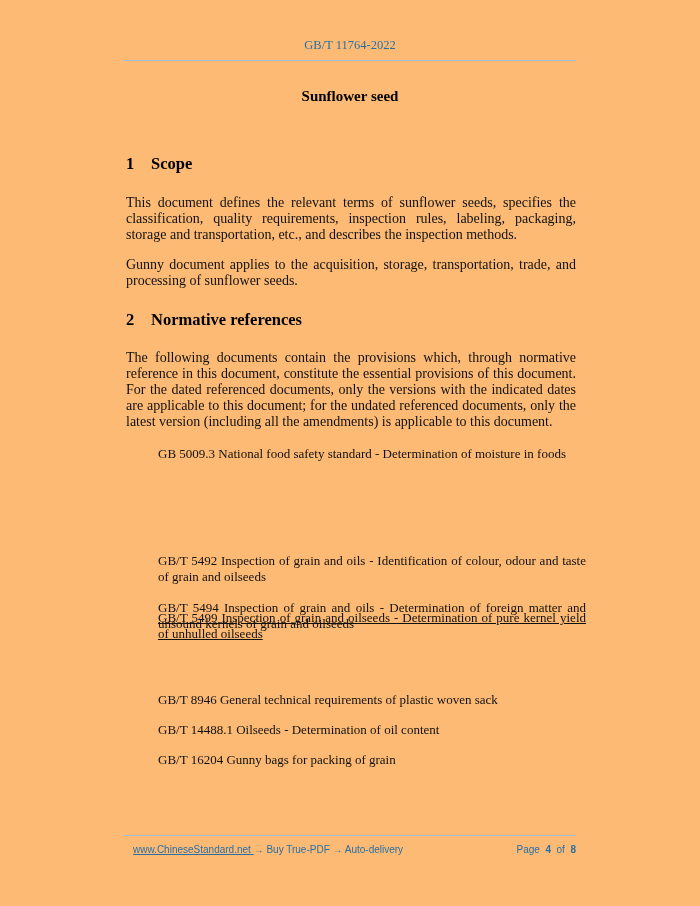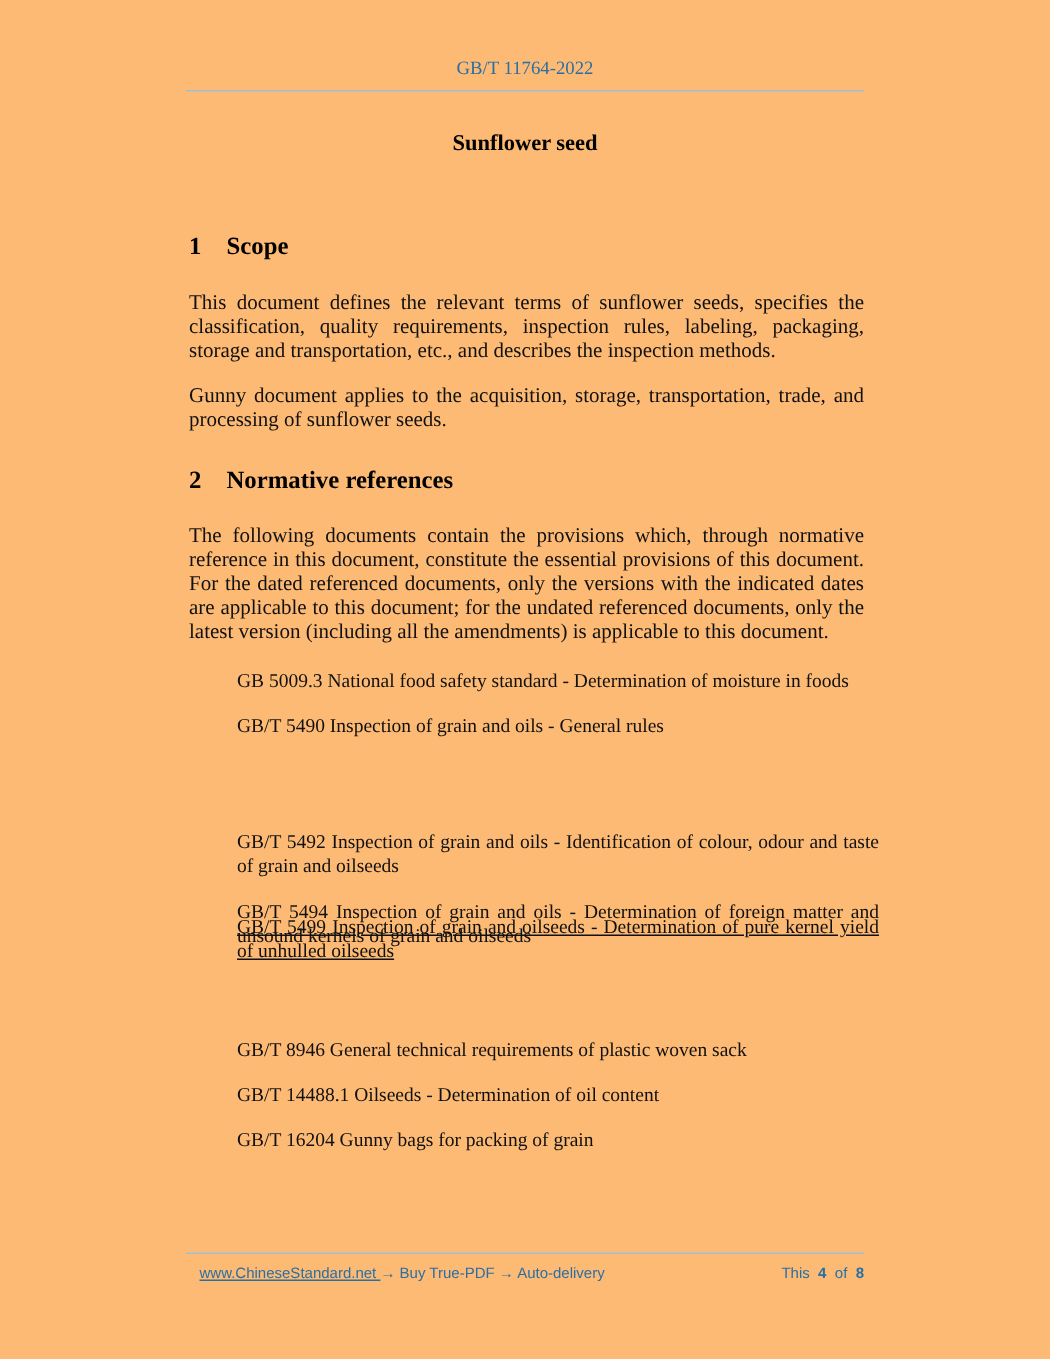--- a/index.html
+++ b/index.html
@@ -54,33 +54,32 @@
 
   <div class="content h1" style="top:310px;">
     <span class="num">2</span>
     <span>Normative references</span>
   </div>
   <div class="content" style="top:350px;">
     <p>The following documents contain the provisions which, through normative reference in this document, constitute the essential provisions of this document. For the dated referenced documents, only the versions with the indicated dates are applicable to this document; for the undated referenced documents, only the latest version (including all the amendments) is applicable to this document.</p>
   </div>
 
   <div class="ref" style="top:446px;">GB 5009.3 National food safety standard - Determination of moisture in foods</div>
-  <div class="ref" style="top:476px;">GB/T 5490 Inspection of grain and oils - General rules</div>
   <div class="ref" style="top:553px;">GB/T 5492 Inspection of grain and oils - Identification of colour, odour and taste of grain and oilseeds</div>
   <div class="ref" style="top:600px;">GB/T 5494 Inspection of grain and oils - Determination of foreign matter and unsound kernels of grain and oilseeds</div>
   <div class="ref" style="top:610px;text-decoration:underline;">GB/T 5499 Inspection of grain and oilseeds - Determination of pure kernel yield of unhulled oilseeds</div>
   <div class="ref" style="top:692px;">GB/T 8946 General technical requirements of plastic woven sack</div>
   <div class="ref" style="top:722px;">GB/T 14488.1 Oilseeds - Determination of oil content</div>
   <div class="ref" style="top:752px;">GB/T 16204 Gunny bags for packing of grain</div>
 
   <div class="rule bottom"></div>
   <div class="footer">
     <span>
       <a>www.ChineseStandard.net </a><span>→ Buy True-PDF → Auto-delivery</span>
     </span>
     <span>
-      <span>This</span>&nbsp;
+      <span>Page</span>&nbsp;
       <b>4</b>&nbsp;
       <span>of</span>&nbsp;
       <b>8</b>
     </span>
   </div>
 </div>
 
 </body></html>

